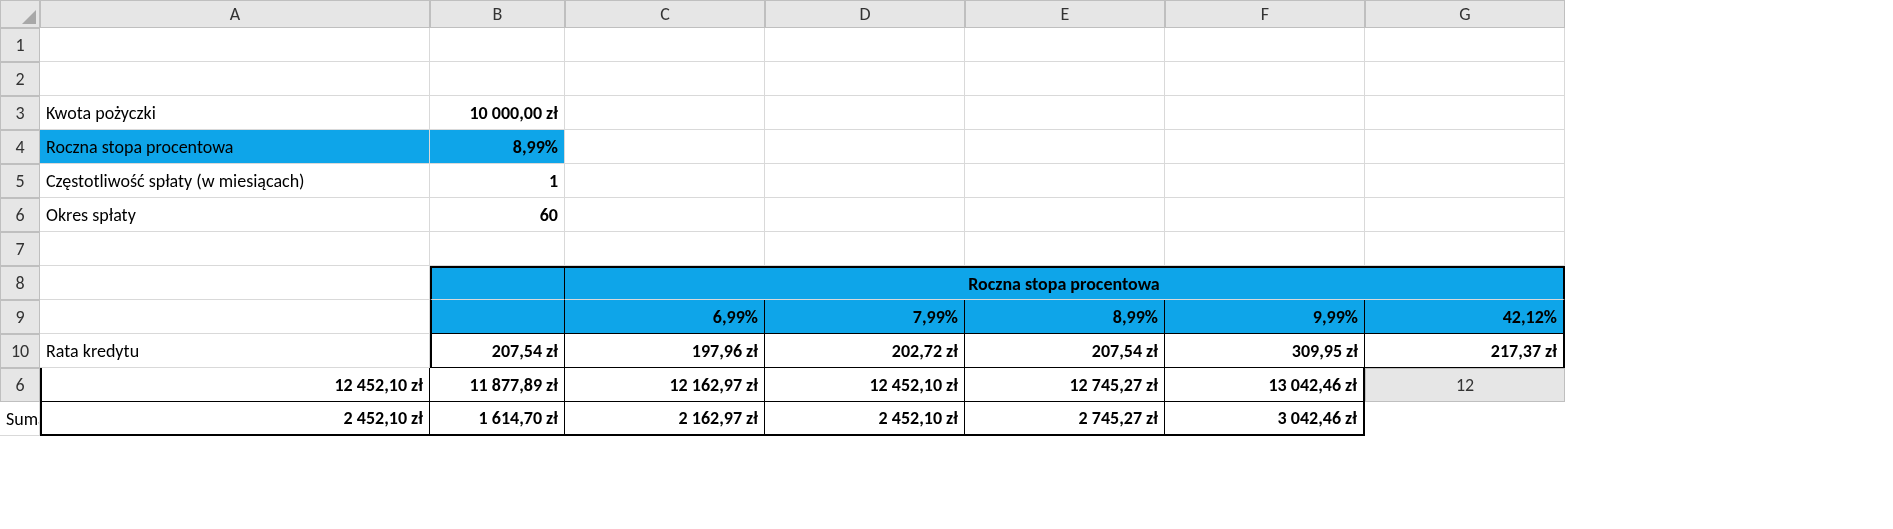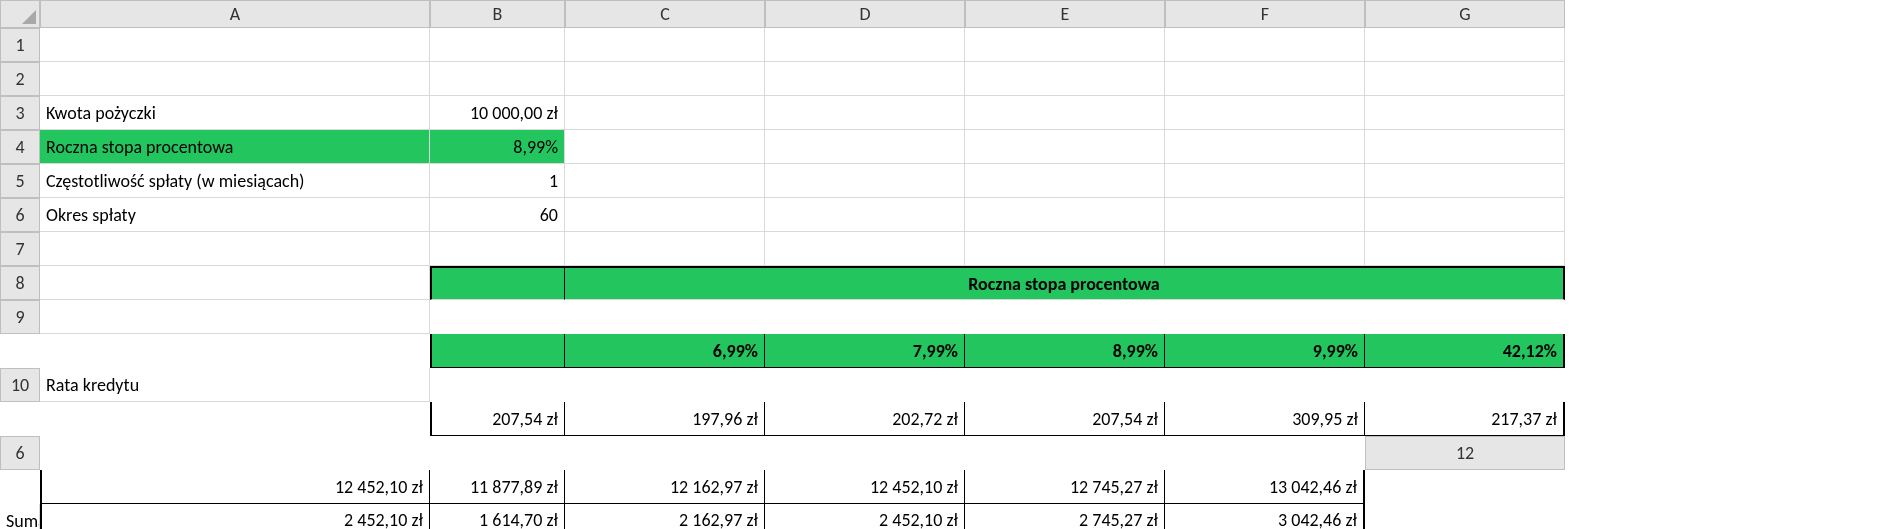--- a/index.html
+++ b/index.html
@@ -56,30 +56,30 @@
     border-top: none;
     border-left: none;
     height: 34px;
     display: flex;
     align-items: center;
     padding: 0 6px;
     background: #fff;
     white-space: nowrap;
     overflow: hidden;
   }
-  .right { justify-content: flex-end; }
+  .right { justify-content: flex-end; font-weight: bold; }
   .center { justify-content: center; }
-  .blue { background: #22c55e; }
+  .blue { background: #0ea5e9; }
   .bold { font-weight: 700; }
   .bt { border-top: 2px solid #000 !important; }
   .bb { border-bottom: 2px solid #000 !important; }
   .bl { border-left: 2px solid #000 !important; }
   .br { border-right: 2px solid #000 !important; }
   .thin-r { border-right: 1px solid #000 !important; }
-  .thin-b { border-bottom: 1px solid #000 !important; margin-top: 34px; }
+  .thin-b { border-bottom: 1px solid #000 !important; }
   .span5 { grid-column: span 5; }
 </style>
 </head>
 <body>
 
 <div class="sheet">
 
   <div class="corner"></div>
   <div class="hdr">A</div>
   <div class="hdr">B</div>

